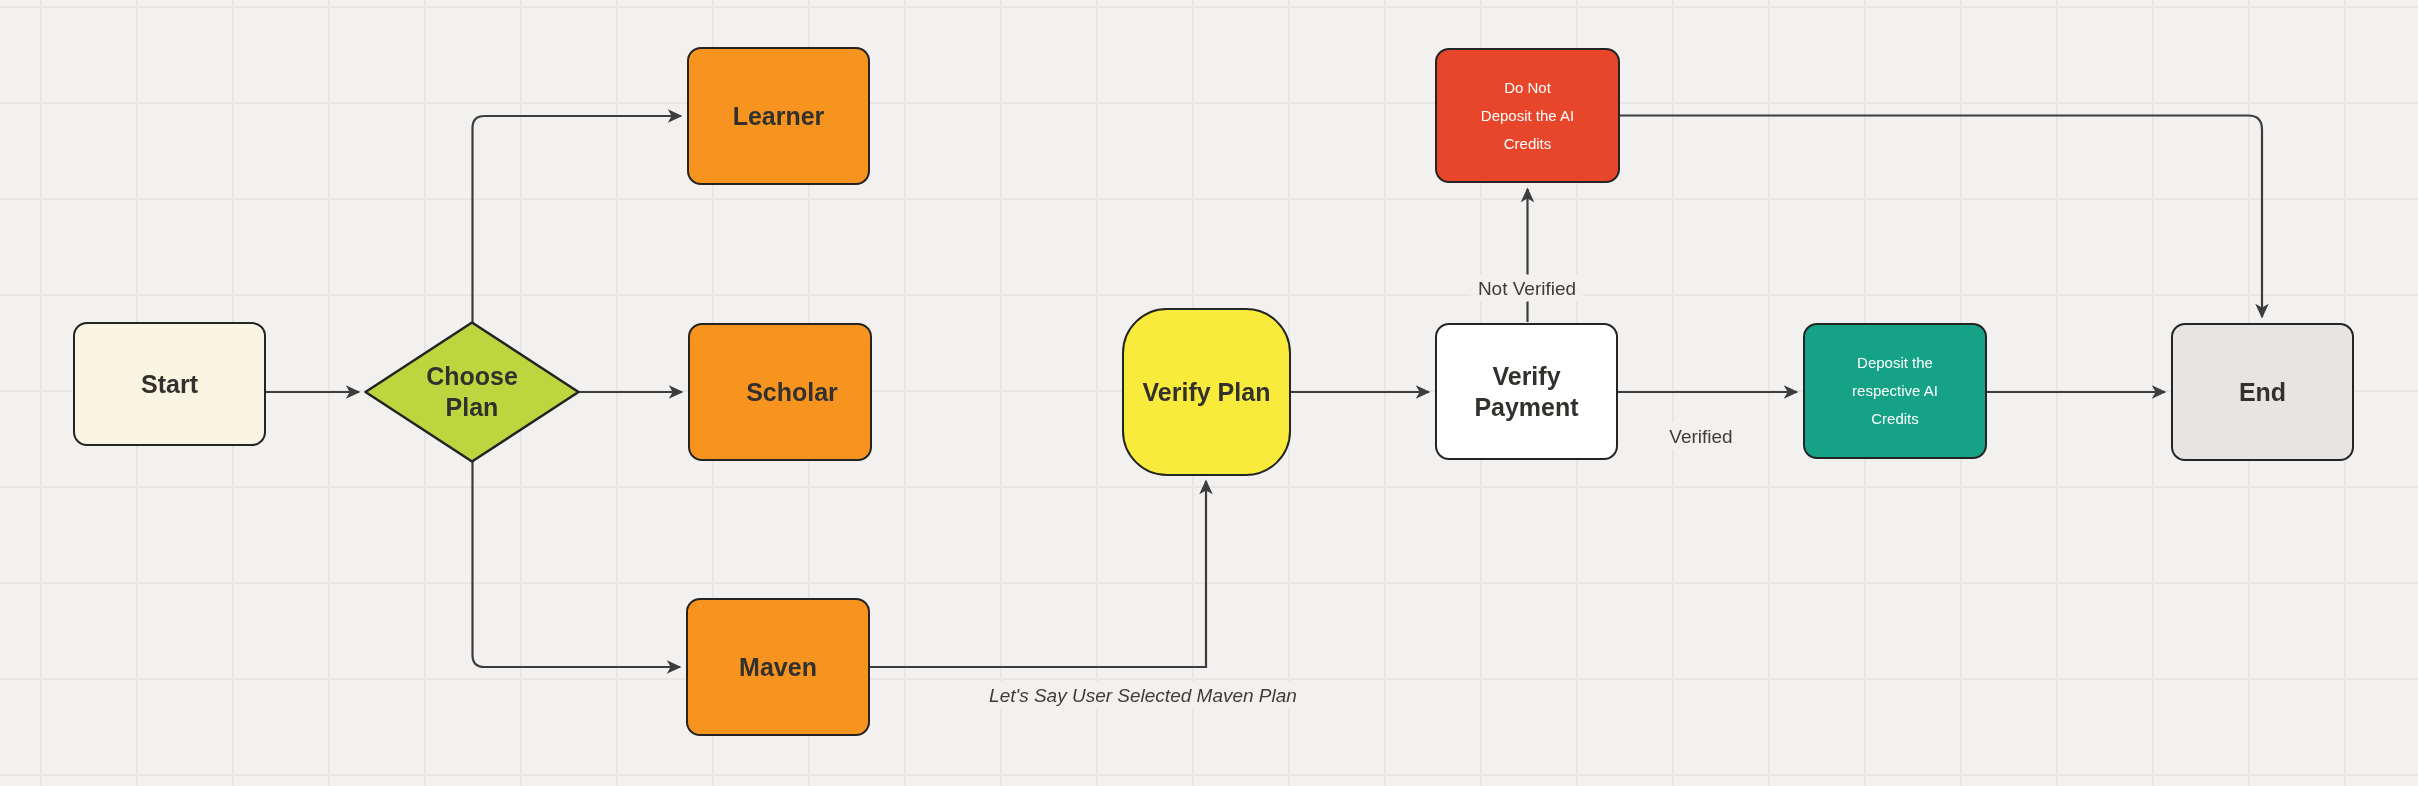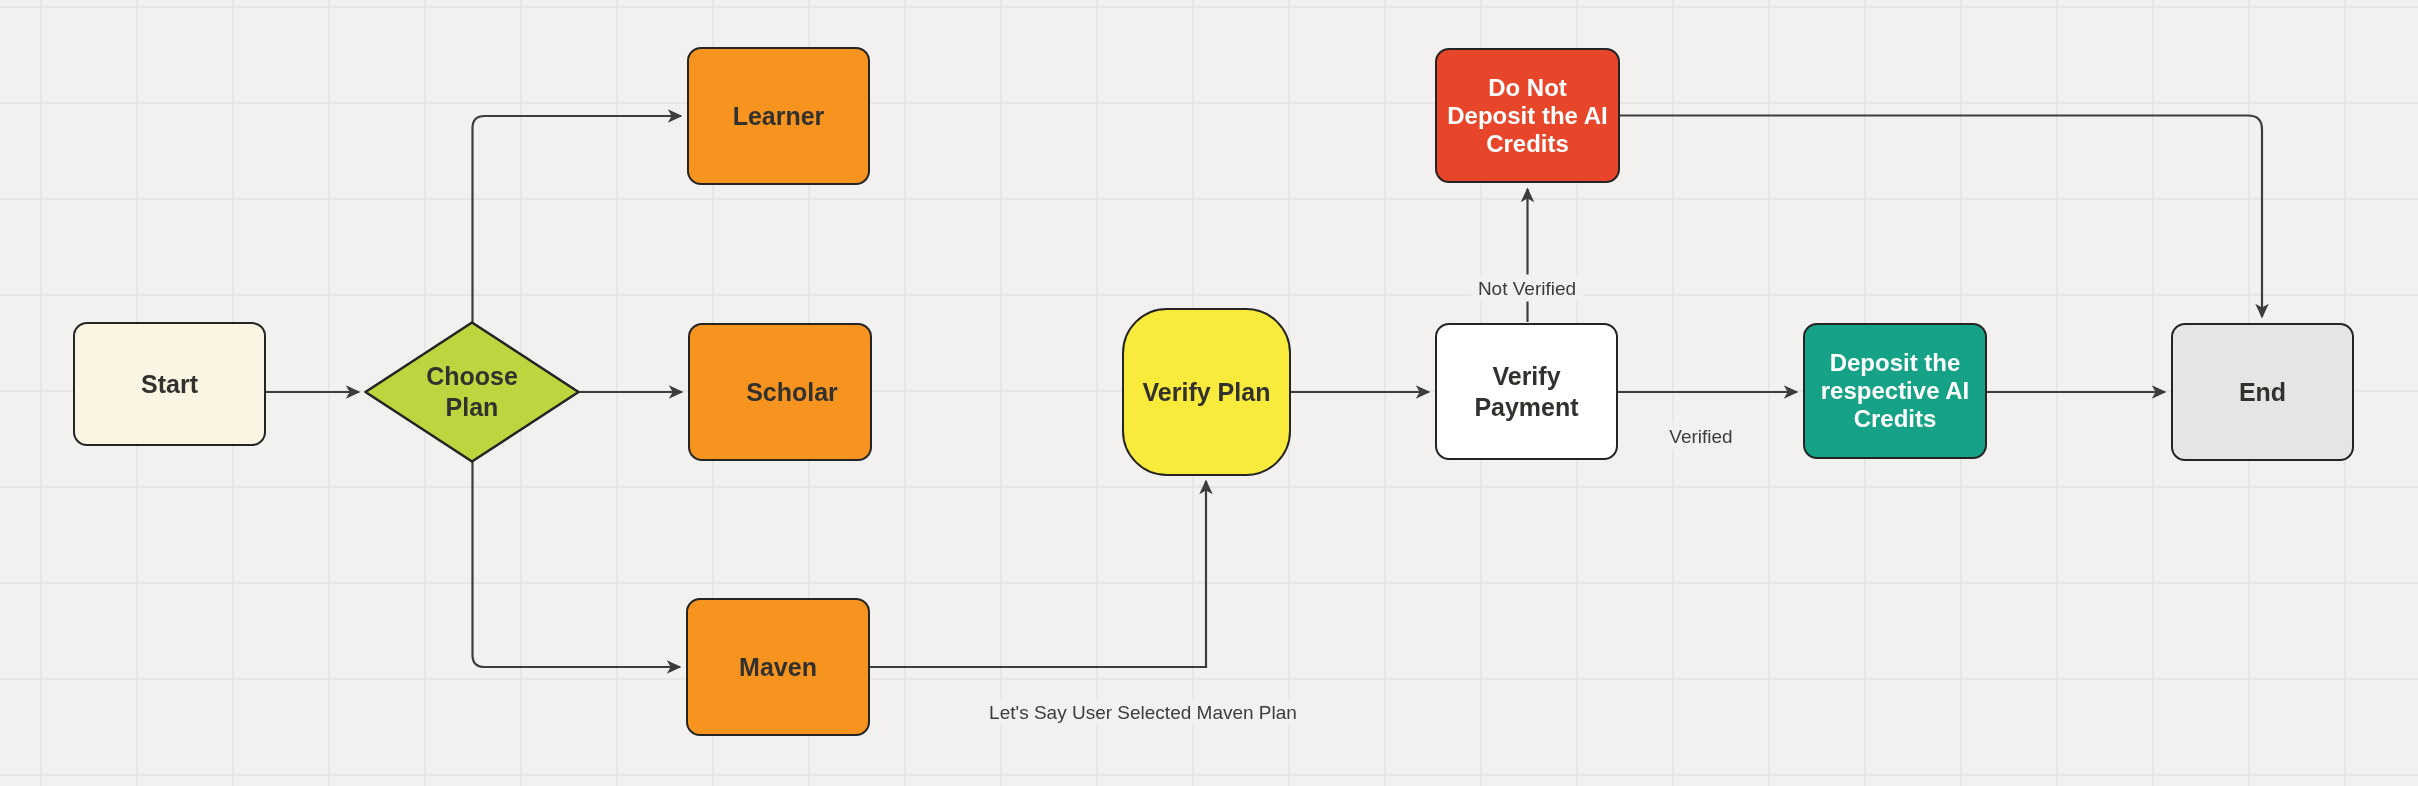--- a/index.html
+++ b/index.html
@@ -24,21 +24,21 @@
   .node.squircle{border-radius:45px;}
   .fill-cream{background:#FAF4E2;}
   .fill-orange{background:#F7941F;}
   .fill-yellow{background:#F9EB3B;}
   .fill-white{background:#FFFFFF;}
   .fill-red{background:#E8462B;}
   .fill-teal{background:#16A286;}
   .fill-gray{background:#E6E5E3;}
   .lbl{font-weight:bold;font-size:25px;line-height:31px;color:#33312D;white-space:nowrap;}
   .lbl .line{display:block;}
-  .lbl-white{font-weight:bold;font-size:24px;line-height:28px;color:#FFFFFF;white-space:nowrap;}
+  .lbl-white{font-weight:normal;font-size:15px;line-height:28px;color:#FFFFFF;white-space:nowrap;}
   .lbl-white .line{display:block;}
   .diamond-label{
     position:absolute;left:472px;top:392px;transform:translate(-50%,-50%);
     text-align:center;
   }
   .edge-label{
     position:absolute;transform:translate(-50%,-50%);
     background:#F2F1F0;color:#3E3C3A;font-size:19px;line-height:27px;
     padding:0 7px;white-space:nowrap;margin-top:44px;
   }
@@ -116,17 +116,17 @@
       <span class="line">Deposit the</span>
       <span class="line">respective AI</span>
       <span class="line">Credits</span>
     </span>
   </div>
 
   <div class="node fill-gray" style="left:2171px;top:323px;width:183px;height:138px;">
     <span class="lbl">End</span>
   </div>
 
-  <div class="edge-label" style="left:1143px;top:668px;">Let's Say User Selected Maven Plan</div>
+  <div class="edge-label" style="left:1143px;top:651px;font-style:italic;">Let's Say User Selected Maven Plan</div>
   <div class="edge-label" style="left:1701px;top:392px;">Verified</div>
   <div class="edge-label" style="left:1527px;top:244px;">Not Verified</div>
 
 </div>
 
 </body></html>

